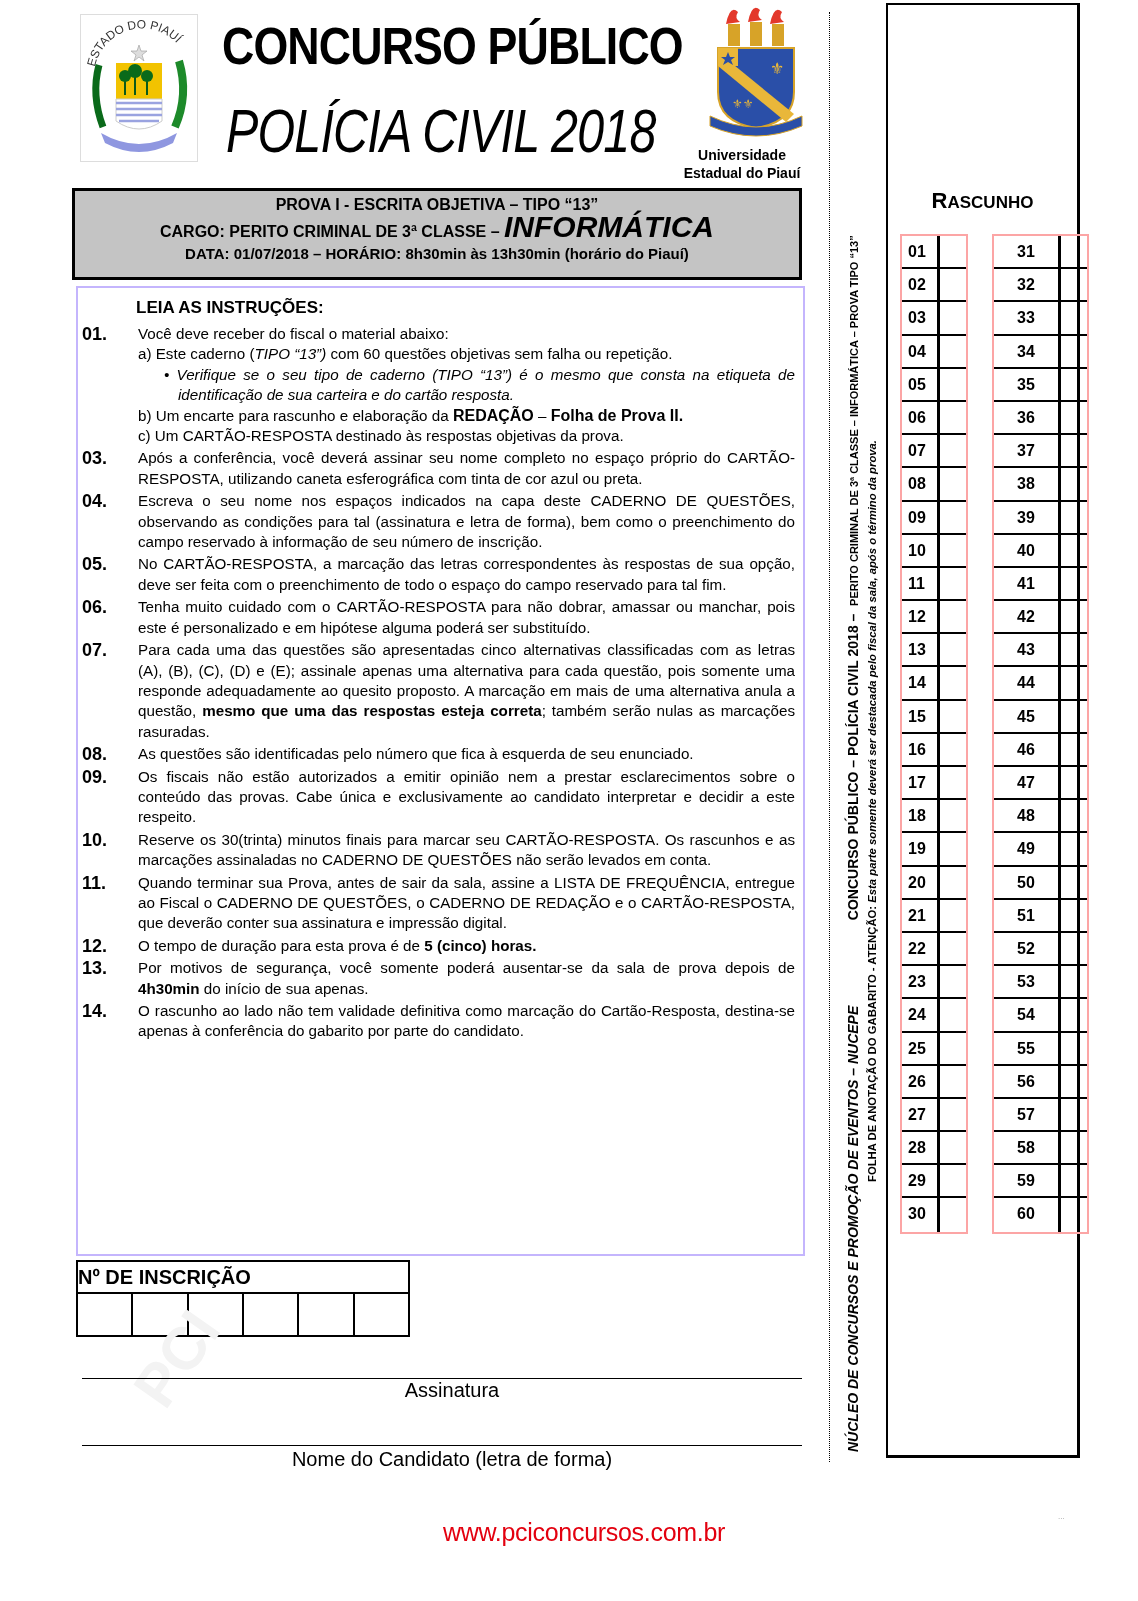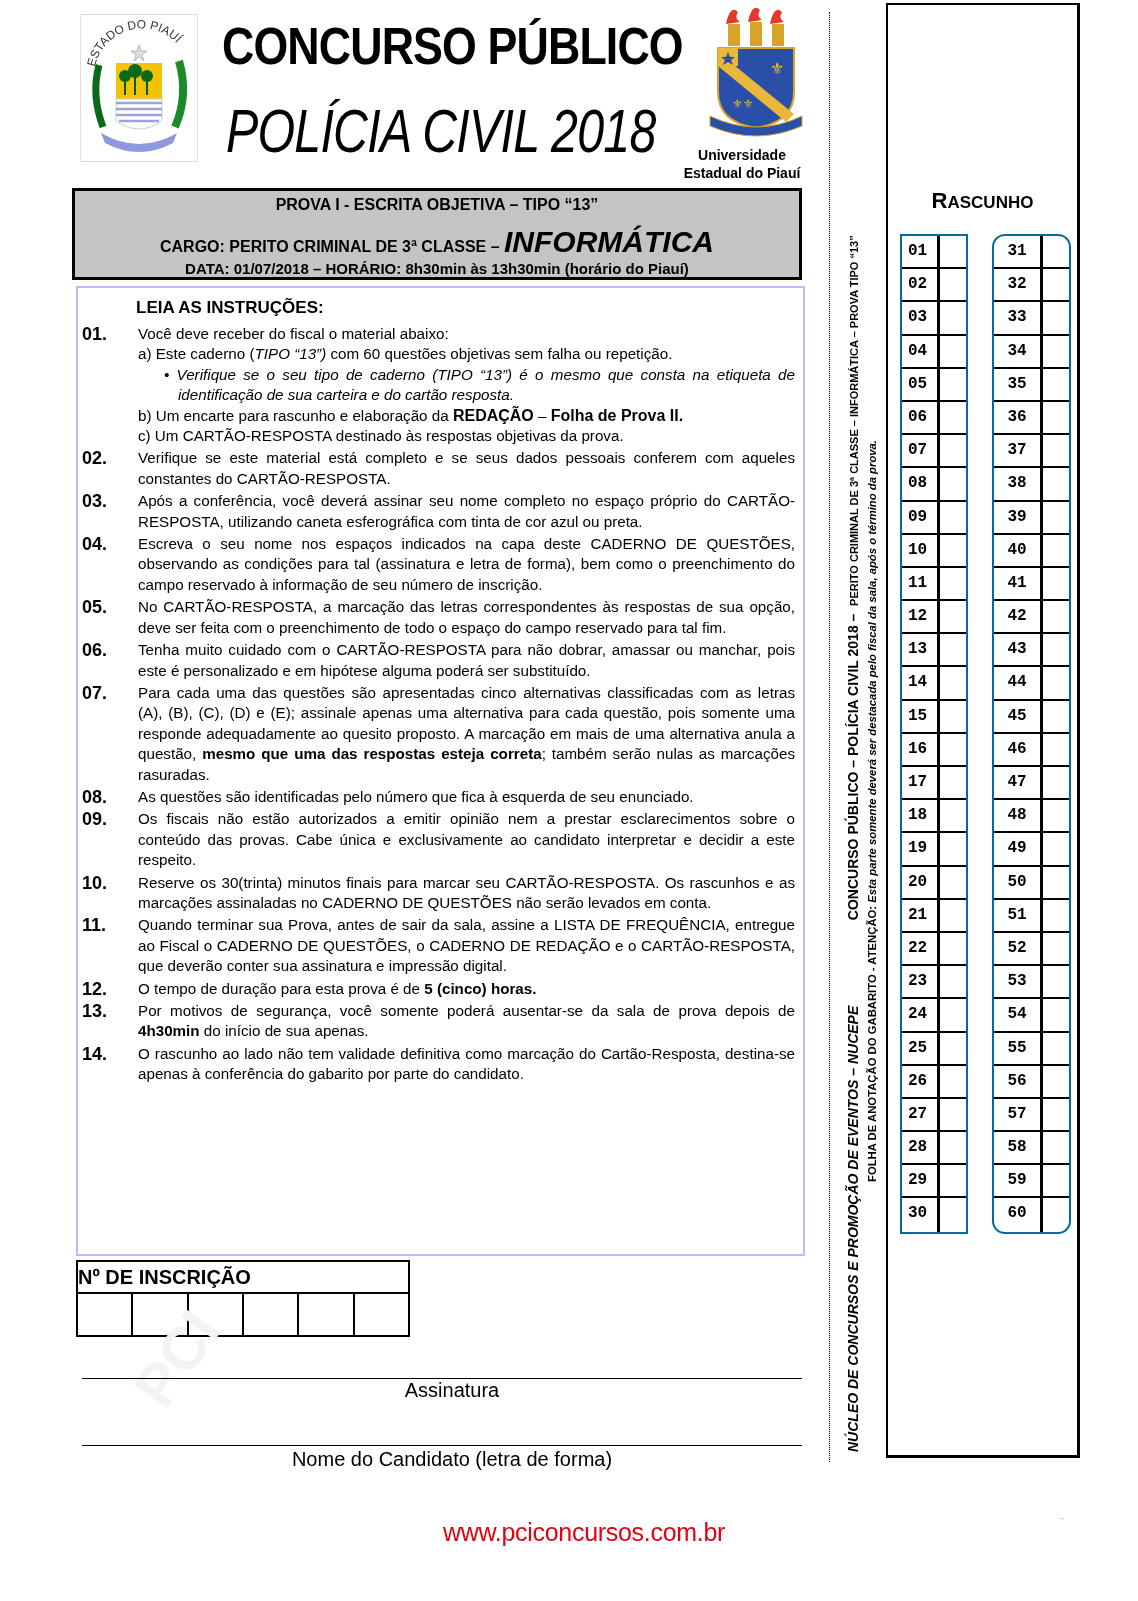--- a/index.html
+++ b/index.html
@@ -9,21 +9,21 @@
   .logo-piaui { position: absolute; left: 80px; top: 14px; width: 116px; height: 146px; border: 1px solid #ddd; background: #fff; }
   .logo-uespi { position: absolute; left: 708px; top: 4px; width: 96px; height: 138px; }
   .title-1 { position: absolute; left: 222px; top: 16px; width: 470px; font-family: "Liberation Sans", sans-serif; font-weight: bold; font-size: 52px; letter-spacing: -1px; transform: scaleX(0.86); transform-origin: left top; white-space: nowrap; }
   .title-2 { position: absolute; left: 226px; top: 95px; width: 470px; font-family: "Liberation Sans", sans-serif; font-style: italic; font-size: 62px; transform: scaleX(0.78); transform-origin: left top; white-space: nowrap; letter-spacing: -1px; }
   .uni-name { position: absolute; left: 672px; top: 146px; width: 140px; text-align: center; font-weight: bold; font-size: 14px; line-height: 18px; }
 
   
   .prova-box { position: absolute; left: 72px; top: 188px; width: 730px; height: 92px; background: #c4c4c4; border: 3px solid #000; box-sizing: border-box; text-align: center; }
   .prova-line1 { margin-top: 5px; font-weight: bold; font-size: 16px; }
   .prova-line1 .big { font-size: 16px; }
-  .prova-line2 { margin-top: 15px; font-weight: bold; font-size: 16px; line-height: 26px; }
+  .prova-line2 { margin-top: 0px; font-weight: bold; font-size: 16px; line-height: 26px; }
   .prova-line2 .big { font-style: italic; font-size: 30px; }
   .prova-line3 { font-weight: bold; font-size: 15px; line-height: 18px; }
 
   
   .instr-box { position: absolute; left: 76px; top: 286px; width: 729px; height: 970px; border: 2px solid #c4b5fd; box-sizing: border-box; padding-left: 40px; }
   .instr-title { position: absolute; left: 58px; top: 10px; font-weight: bold; font-size: 17px; }
   .instr-list { position: absolute; left: 4px; top: 36px; right: 8px; font-size: 15.2px; line-height: 20.4px; }
   .item { display: flex; margin-bottom: 2px; }
   .item .num { width: 56px; flex: none; font-weight: bold; font-size: 18px; line-height: 20px; }
   .item .txt { flex: 1; text-align: justify; }
@@ -49,23 +49,23 @@
   .vtext1 { left: 845px; top: 1452px; font-size: 14px; font-weight: bold; }
   .vtext2 { left: 866px; top: 1182px; font-size: 11.3px; font-weight: bold; }
   .vtext1 .sm { font-size: 11px; }
   .vtext1 i, .vtext2 i { font-style: italic; }
 
   
   .rasc-panel { position: absolute; left: 886px; top: 3px; width: 194px; height: 1455px; border: 2px solid #000; border-right: 3px solid #000; border-bottom: 3px solid #000; box-sizing: border-box; }
   .rasc-title { position: absolute; left: 0; right: 0; top: 183px; text-align: center; font-weight: bold; font-size: 22px; }
   .rasc-title .cap { font-size: 22px; }
   .rasc-title .sc { font-size: 17px; }
-  .rasc-col { position: absolute; top: 229px; width: 76px; border: 2px solid #0369a1; box-sizing: border-box; font-family: Liberation Mono, monospace; }
+  .rasc-col { position: absolute; top: 229px; width: 76px; border: 2px solid #fca5a5; box-sizing: border-box; }
   .rasc-col.c1 { left: 12px; width: 68px; }
-  .rasc-col.c2 { left: 104px; width: 79px; border-radius: 13px; }
+  .rasc-col.c2 { left: 104px; width: 97px; }
   .rasc-row { display: flex; height: 33.2px; border-bottom: 2px solid #000; box-sizing: border-box; }
   .rasc-row:last-child { border-bottom: none; }
   .rasc-num { flex: 1; font-weight: bold; font-size: 16px; line-height: 31px; padding-left: 6px; border-right: 3px solid #000; }
   .c2 .rasc-num { text-align: center; padding-left: 0; }
   .rasc-ans { width: 26px; flex: none; }
 
   .footer-url { position: absolute; left: 0; width: 1168px; top: 1518px; text-align: center; color: #e3000f; font-size: 25px; letter-spacing: -0.3px; }
   .tiny-dots { position: absolute; left: 1058px; top: 1512px; font-size: 8px; color: #999; }
   .watermark { position: absolute; left: 120px; top: 1380px; font-size: 60px; color: #f3f3f3; transform: rotate(-55deg); transform-origin: left top; font-weight: bold; }
 </style>
@@ -148,24 +148,20 @@
       <div class="txt">
         <span class="sub">Você deve receber do fiscal o material abaixo:</span>
         <span class="sub"><span>a)  Este caderno (</span><i>TIPO “13”)</i><span> com 60 questões objetivas sem falha ou repetição.</span></span>
         <span class="bullet-line" style="padding-left:40px;">• Verifique se o seu tipo de caderno (TIPO “13”) é o mesmo que consta na etiqueta de identificação de sua carteira e do cartão resposta.</span>
         <span class="sub"><span>b)  Um encarte para rascunho e elaboração da </span><b class="bigbold">REDAÇÃO</b><span> – </span><b class="bigbold">Folha de Prova II.</b></span>
         <span class="sub">c)  Um CARTÃO-RESPOSTA destinado às respostas objetivas da prova.</span>
       </div>
     </div>
 
     <div class="item">
-        <div class="num">02.</div>
-        <div class="txt">Verifique se este material está completo e se seus dados pessoais conferem com aqueles constantes do CARTÃO-RESPOSTA.</div>
-      </div>
-    <div class="item">
         <div class="num">03.</div>
         <div class="txt">Após a conferência, você deverá assinar seu nome completo no espaço próprio do CARTÃO-RESPOSTA, utilizando caneta esferográfica com tinta de cor azul ou preta.</div>
       </div>
     <div class="item">
         <div class="num">04.</div>
         <div class="txt">Escreva o seu nome nos espaços indicados na capa deste CADERNO DE QUESTÕES, observando as condições para tal (assinatura e letra de forma), bem como o preenchimento do campo reservado à informação de seu número de inscrição.</div>
       </div>
     <div class="item">
         <div class="num">05.</div>
         <div class="txt">No CARTÃO-RESPOSTA, a marcação das letras correspondentes às respostas de sua opção, deve ser feita com o preenchimento de todo o espaço do campo reservado para tal fim.</div>

